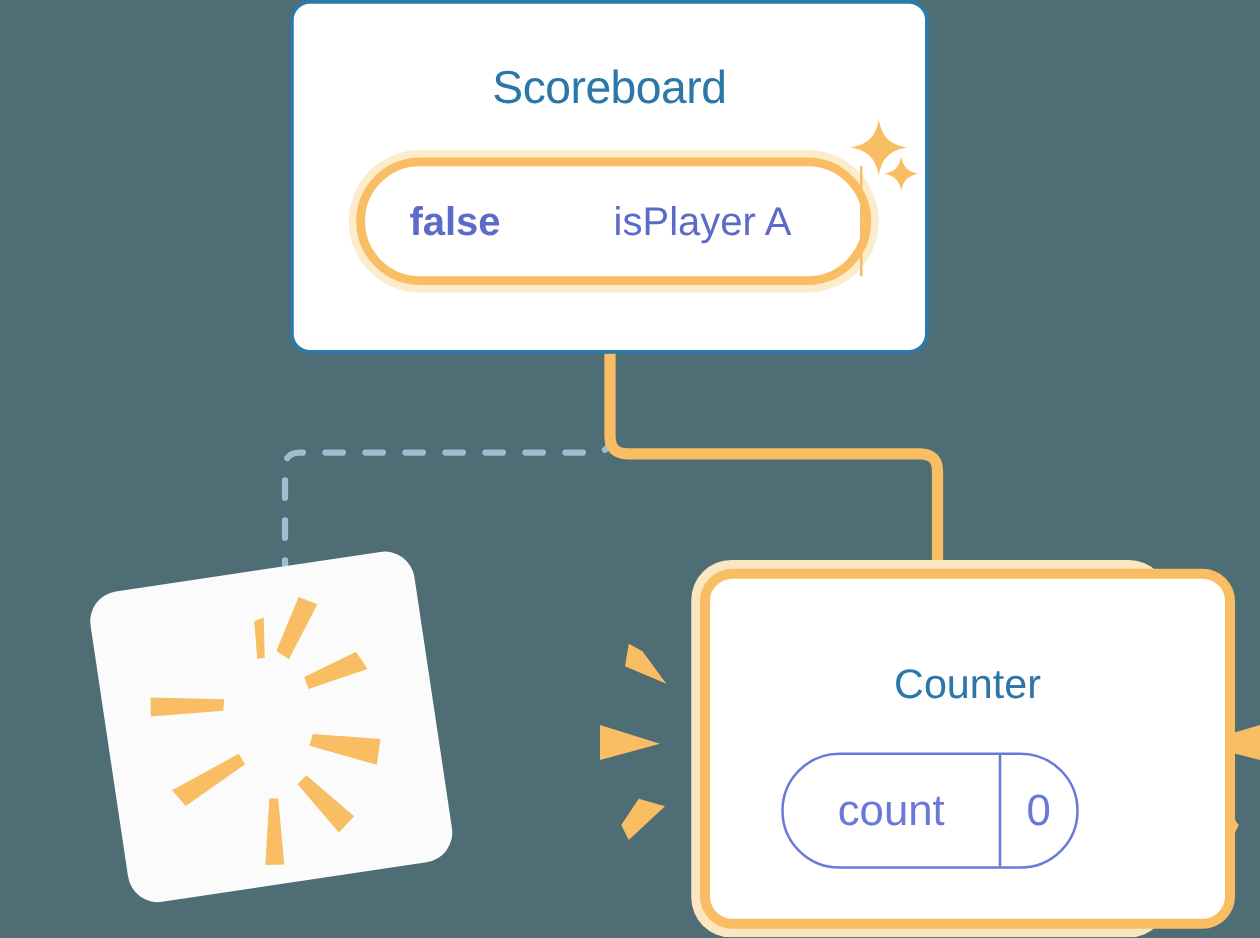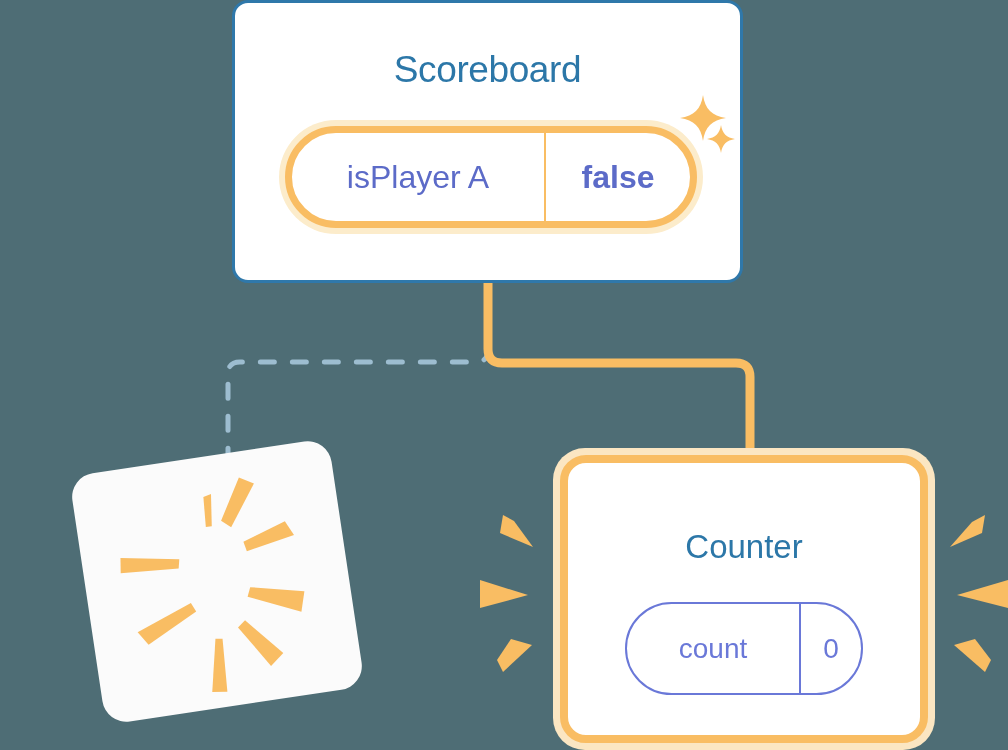--- a/index.html
+++ b/index.html
@@ -107,21 +107,21 @@
     height: 302px;
     border-radius: 32px;
     background: #fbe6c2;
     box-sizing: border-box;
     z-index: 5;
   }
   #counter-card {
     position: absolute;
     left: 7px;
     top: 7px;
-    width: 368px;
+    width: 428px;
     height: 288px;
     border: 8px solid #f9bd63;
     border-radius: 26px;
     background: #ffffff;
     box-sizing: border-box;
   }
   #counter-title {
     position: absolute;
     top: 65px;
     left: 0;
@@ -142,21 +142,21 @@
     background: #ffffff;
     box-sizing: border-box;
     display: flex;
     align-items: stretch;
   }
   #counter-pill .cell {
     display: flex;
     align-items: center;
     justify-content: center;
     color: #6a78d8;
-    font-size: 28px;
+    font-size: 35px;
   }
   #ct-key {
     flex: 0 0 172px;
     border-right: 2px solid #6a78d8;
   }
   #ct-val { flex: 1 1 auto; }
 
   
   #blank-card {
     position: absolute;
@@ -200,22 +200,22 @@
     <path d="M 488,283 L 488,350 Q 488,362 476,362 L 240,362 Q 228,362 228,374 L 228,470" fill="none" stroke="#9dbdd0" stroke-width="5" stroke-linecap="round" stroke-dasharray="14 18"></path>
 
     <path d="M 488,283 L 488,349 Q 488,363 502,363 L 736,363 Q 750,363 750,377 L 750,460" fill="none" stroke="#f9bd63" stroke-width="9" stroke-linecap="butt"></path>
   </svg>
 
   <div id="scoreboard-card">
     <div id="scoreboard-title">Scoreboard</div>
 
     <div id="scoreboard-pill-glow">
       <div id="scoreboard-pill">
+        <div class="cell" id="sb-val">false</div>
         <div class="cell" id="sb-key">isPlayer A</div>
-        <div class="cell" id="sb-val">false</div>
       </div>
     </div>
   </div>
 
   <svg class="sparkle" id="sparkle-large" viewBox="0 0 48 48" width="48" height="48">
     <path d="M24 1 C26 15 33 22 47 24 C33 26 26 33 24 47 C22 33 15 26 1 24 C15 22 22 15 24 1 Z" fill="#f9bd63"></path>
   </svg>
   <svg class="sparkle" id="sparkle-small" viewBox="0 0 30 30" width="30" height="30">
     <path d="M15 1 C16.3 9.5 20.5 13.7 29 15 C20.5 16.3 16.3 20.5 15 29 C13.7 20.5 9.5 16.3 1 15 C9.5 13.7 13.7 9.5 15 1 Z" fill="#f9bd63"></path>
   </svg>

